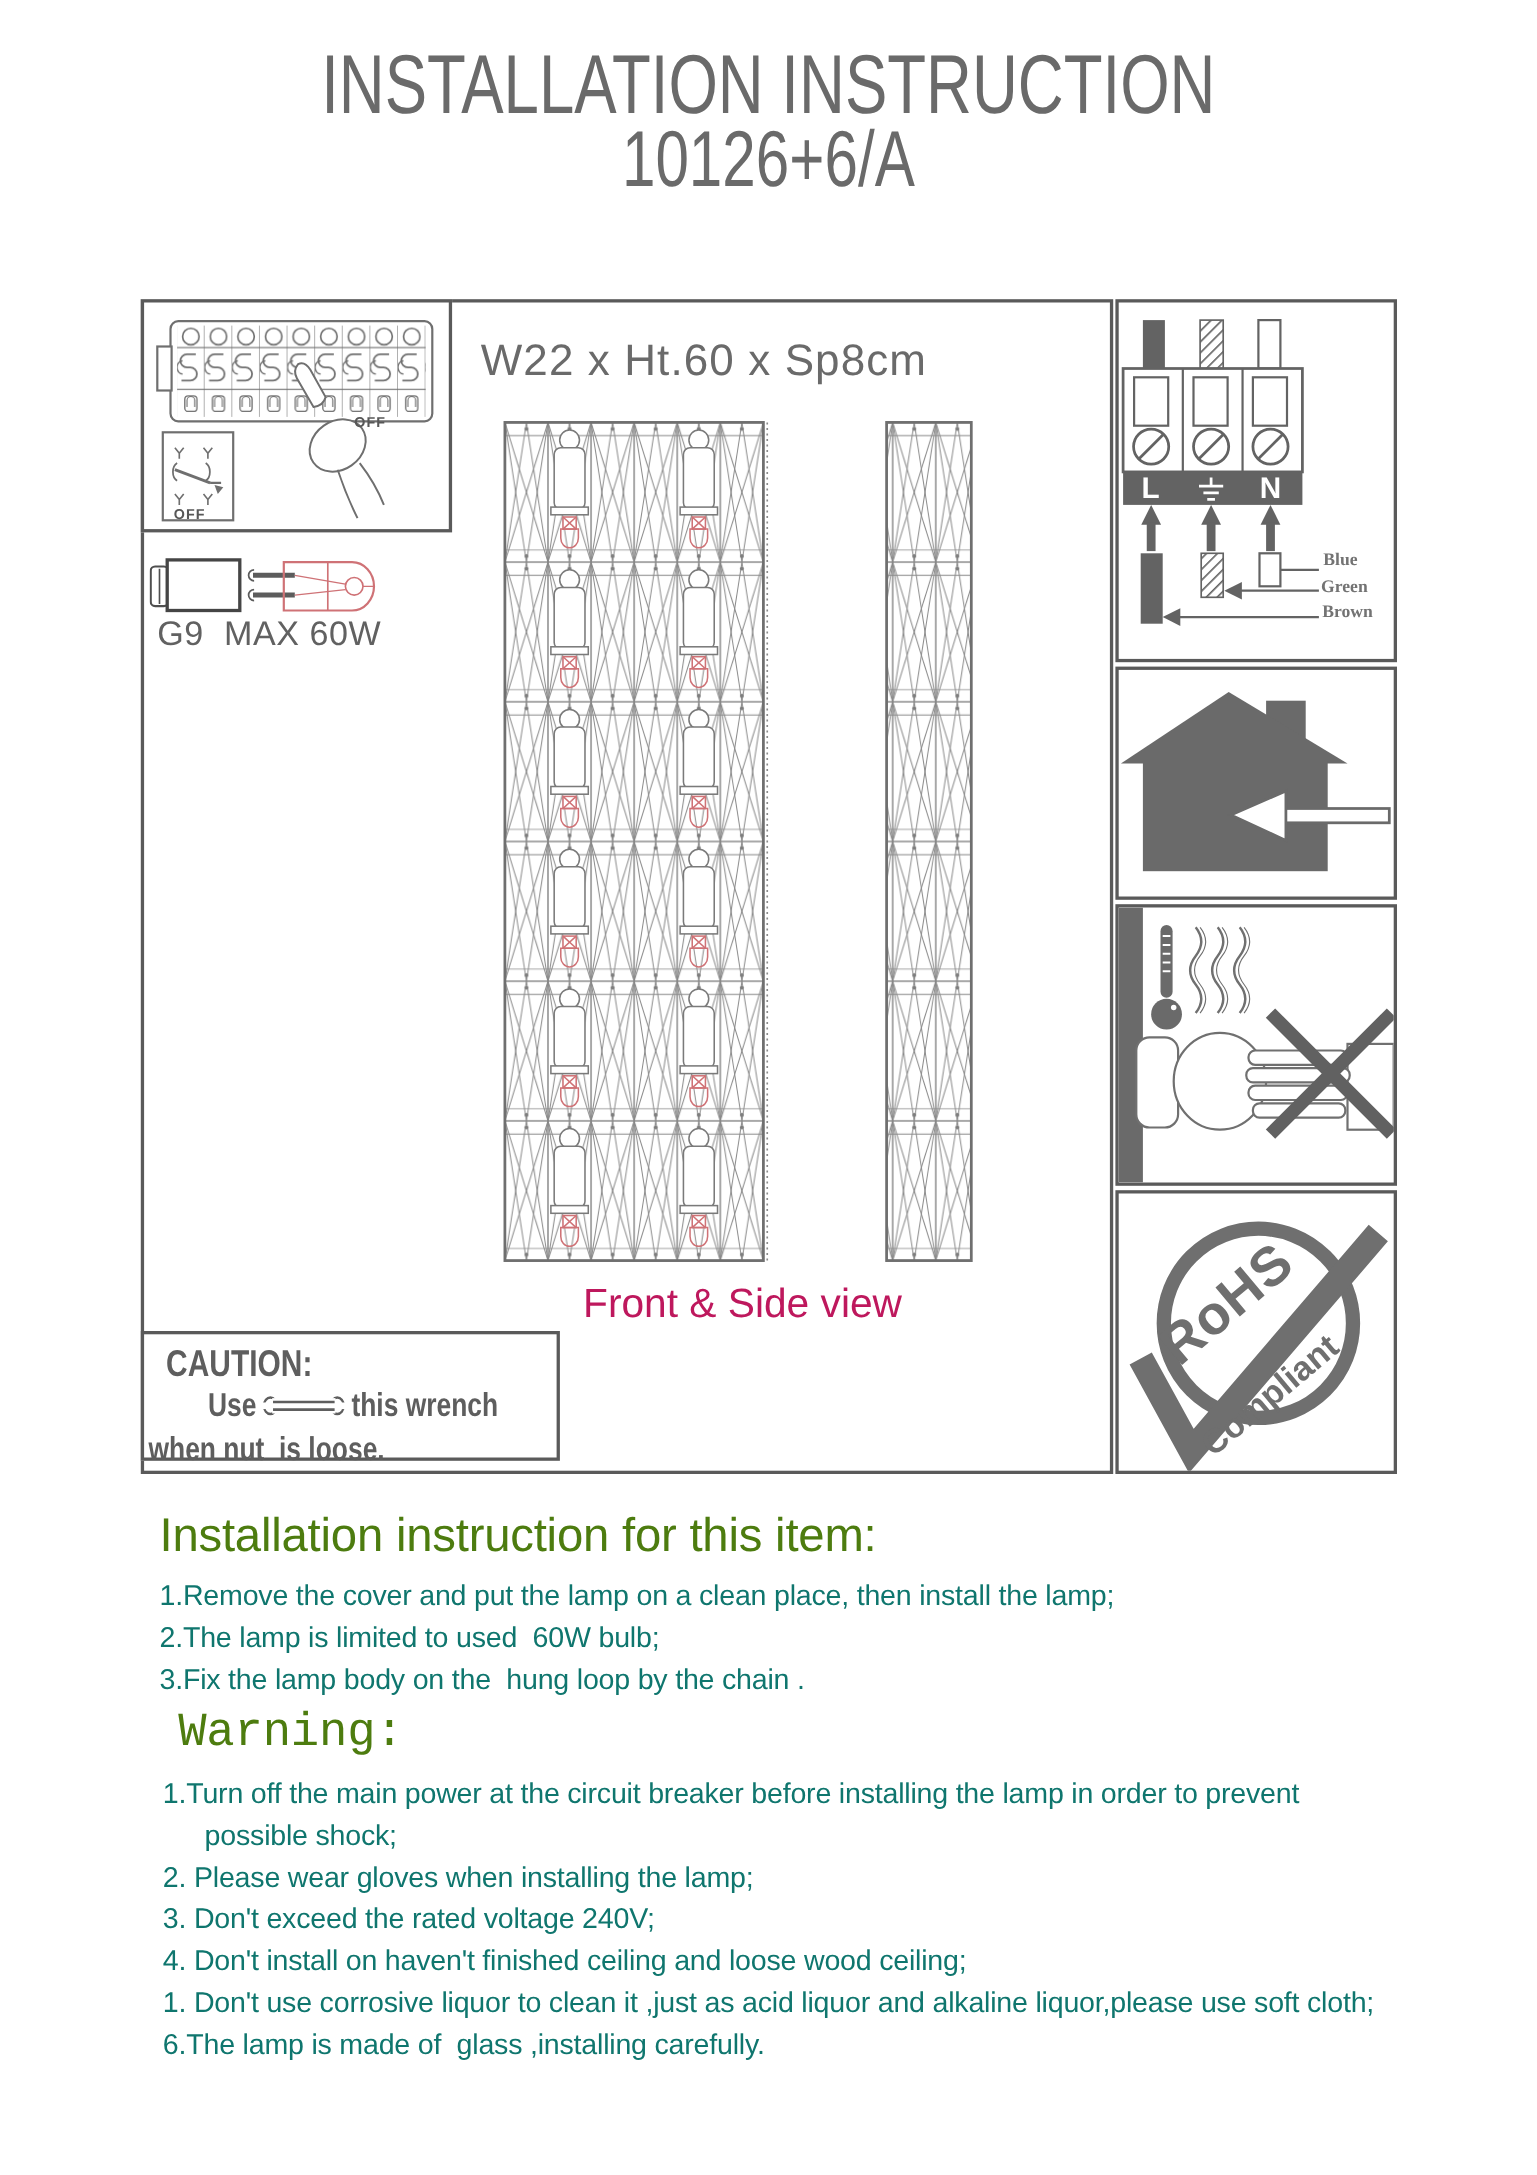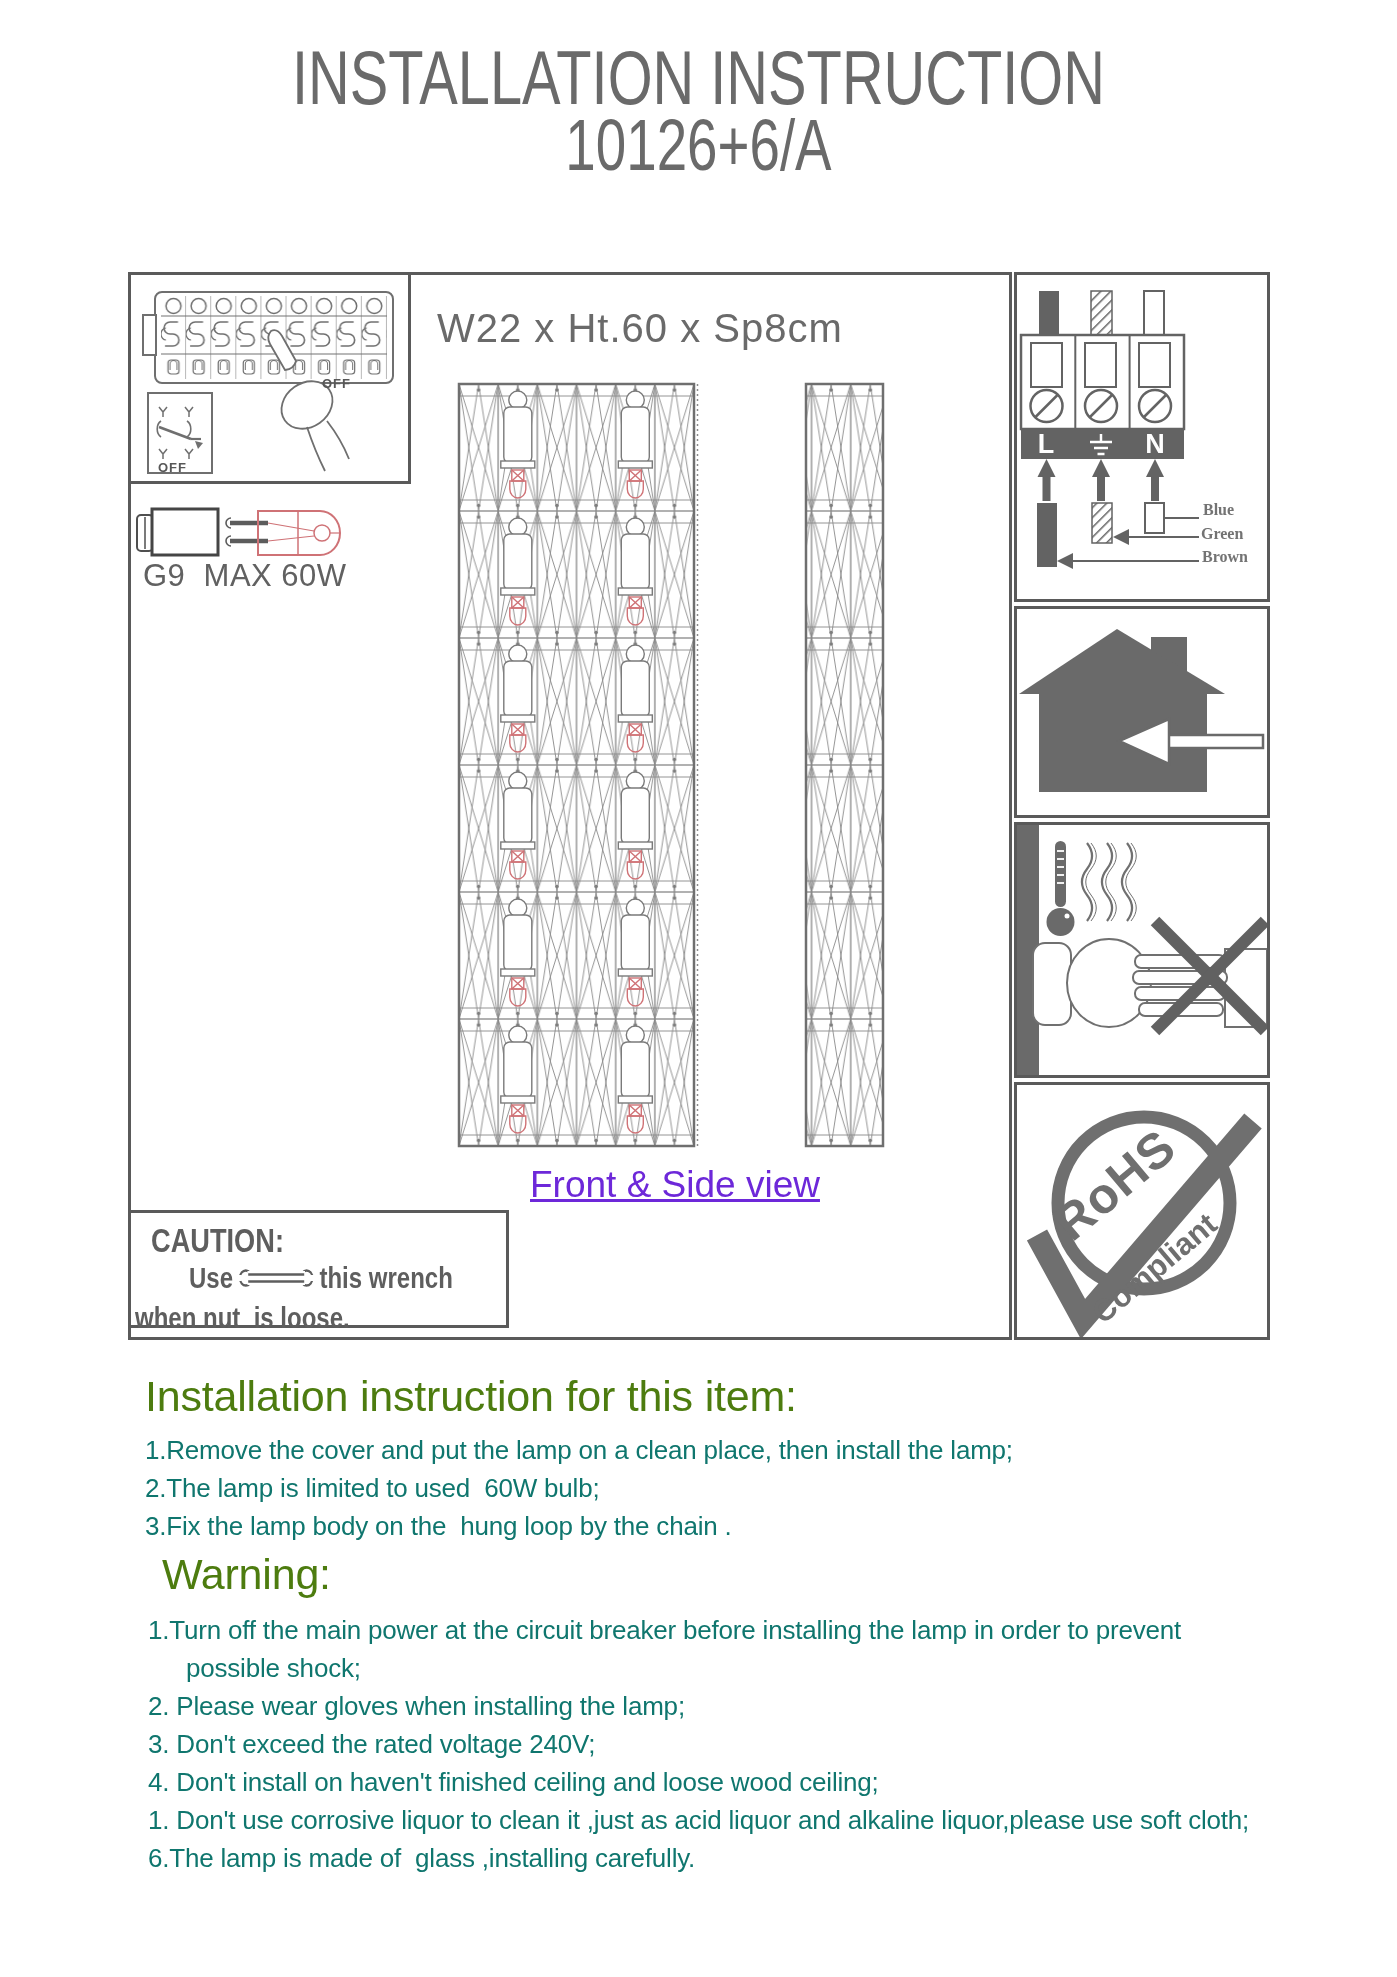--- a/index.html
+++ b/index.html
@@ -14,21 +14,21 @@
   .main-box{left:128px;top:272px;width:884px;height:1068px;}
   .breaker-box{left:128px;top:272px;width:283px;height:212px;}
   .wiring-box{left:1014px;top:272px;width:256px;height:330px;}
   .house-box{left:1014px;top:606px;width:256px;height:212px;}
   .heat-box{left:1014px;top:822px;width:256px;height:256px;}
   .rohs-box{left:1014px;top:1082px;width:256px;height:258px;}
   .caution-box{left:128px;top:1210px;width:381px;height:118px;z-index:3;}
   .dim-label{left:437px;top:306px;font-size:40px;color:#6a6a6a;letter-spacing:1px;white-space:pre;}
   .bulb-label{left:143px;top:558px;font-size:31px;color:#616161;letter-spacing:.5px;white-space:pre;}
   .off-label{font-size:13px;font-weight:bold;color:#575757;letter-spacing:1px;}
-  .view-caption{left:455px;top:1164px;width:440px;text-align:center;font-size:37px;color:#6d28d9;white-space:pre;text-decoration:underline;}
+  .view-caption{left:455px;top:1164px;width:440px;text-align:center;font-size:37px;color:#be185d;white-space:pre;}
   .wire-label{font-size:16px;font-weight:bold;color:#737373;font-family:"Liberation Serif",serif;white-space:pre;}
   .c-head{position:absolute;left:20px;top:8px;font-size:34px;font-weight:bold;color:#5e5e5e;
           transform:scaleX(.8);transform-origin:left center;white-space:pre;}
   .c-line{position:absolute;font-size:30px;font-weight:bold;color:#5e5e5e;
           transform:scaleX(.8);transform-origin:left center;white-space:pre;display:flex;align-items:center;gap:6px;}
   .sec-heading{font-size:43px;color:#4d7c0f;letter-spacing:-.2px;white-space:pre;}
   .body-line{font-size:26px;line-height:38px;color:#0f766e;letter-spacing:-.2px;white-space:pre-wrap;}
   .indent{padding-left:38px;}
   svg{display:block;}
 </style>
@@ -304,21 +304,21 @@
 
   <div class="abs" style="left:145px;top:1372px;">
     <div class="sec-heading">Installation instruction for this item:</div>
     <div style="height:10px;"></div>
     <div class="body-line">1.Remove the cover and put the lamp on a clean place, then install the lamp;</div>
     <div class="body-line">2.The lamp is limited to used  60W bulb;</div>
     <div class="body-line">3.Fix the lamp body on the  hung loop by the chain .</div>
   </div>
 
   <div class="abs" style="left:148px;top:1550px;">
-    <div class="sec-heading" style="padding-left:14px;">Warning:</div>
+    <div class="sec-heading" style="padding-left:14px;font-family:Liberation Mono, monospace;">Warning:</div>
     <div style="height:12px;"></div>
     <div class="body-line">1.Turn off the main power at the circuit breaker before installing the lamp in order to prevent</div>
     <div class="body-line indent">possible shock;</div>
     <div class="body-line">2. Please wear gloves when installing the lamp;</div>
     <div class="body-line">3. Don't exceed the rated voltage 240V;</div>
     <div class="body-line">4. Don't install on haven't finished ceiling and loose wood ceiling;</div>
     <div class="body-line">1. Don't use corrosive liquor to clean it ,just as acid liquor and alkaline liquor,please use soft cloth;</div>
     <div class="body-line">6.The lamp is made of  glass ,installing carefully.</div>
   </div>
 

